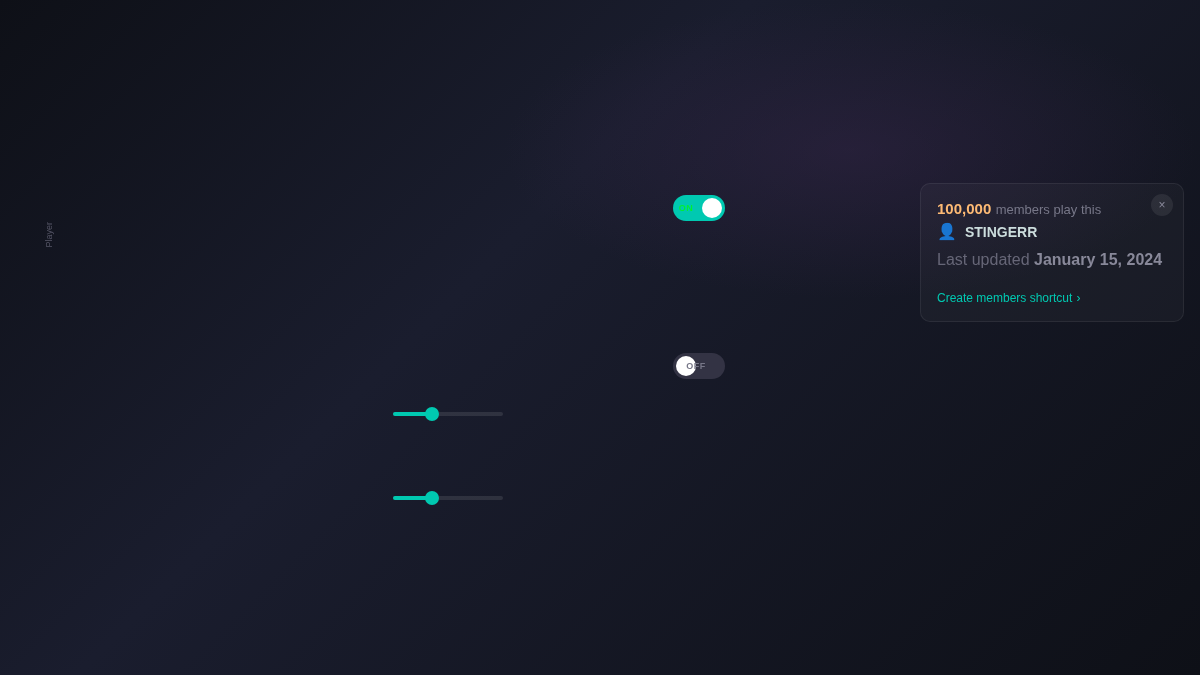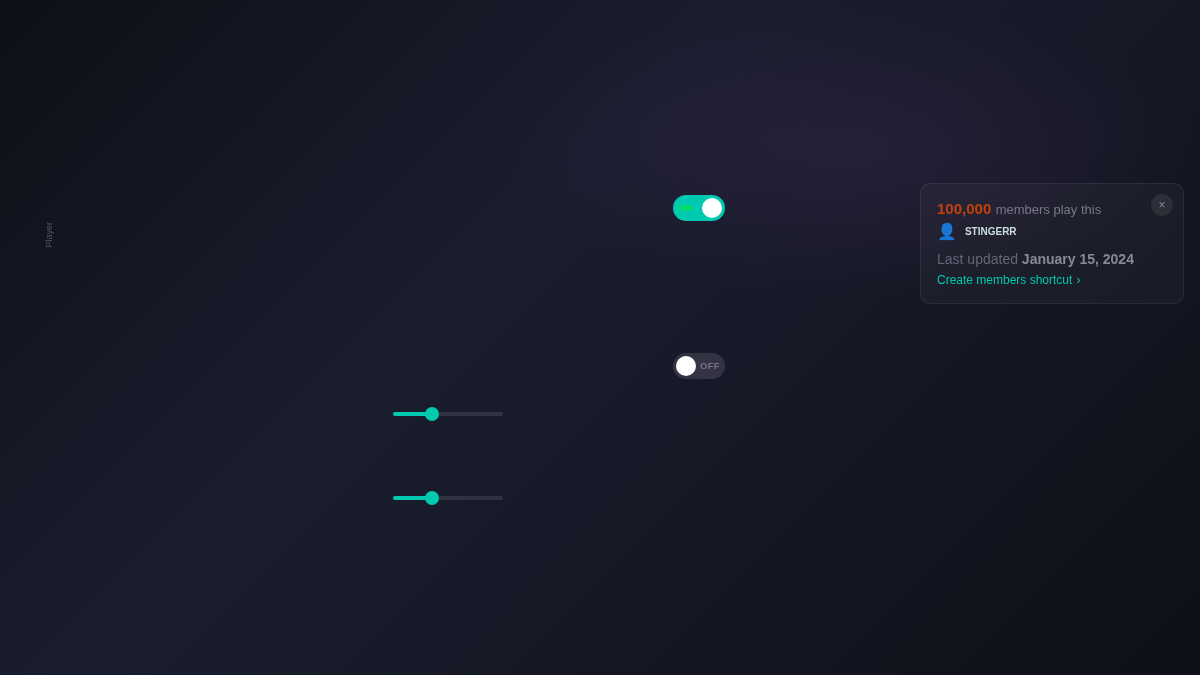--- a/index.html
+++ b/index.html
@@ -406,21 +406,21 @@
     .toggle-switch.off .knob { left: 3px; }
     .toggle-switch .toggle-label {
       position: absolute;
       top: 50%;
       transform: translateY(-50%);
       font-size: 9px;
       font-weight: 700;
       letter-spacing: 0.5px;
     }
     .toggle-switch.on .toggle-label { left: 6px; color: #0e3; }
-    .toggle-switch.off .toggle-label { right: 5px; color: #778; }
+    .toggle-switch.off .toggle-label { right: 19px; color: #778; }
 
     
     .key-badge {
       background: rgba(255,255,255,0.08);
       border: 1px solid rgba(255,255,255,0.15);
       border-radius: 5px;
       padding: 3px 8px;
       font-size: 11px;
       color: #aab;
       white-space: nowrap;
@@ -524,49 +524,49 @@
       display: flex;
       align-items: center;
       justify-content: center;
       font-size: 12px;
       color: #889;
       cursor: pointer;
     }
 
     .members-count {
       font-size: 15px;
-      color: #c2410c;
+      color: #fdba74;
       font-weight: 700;
     }
     .members-text {
       font-size: 13px;
       color: #778;
       margin-bottom: 10px;
     }
 
     .author-row {
       display: flex;
       align-items: center;
       gap: 8px;
       margin-bottom: 10px;
     }
     .author-icon {
       color: #778;
       font-size: 16px;
     }
     .author-name {
-      font-size: 10px;
+      font-size: 14px;
       color: #cdd;
       font-weight: 600;
     }
 
     .last-updated {
-      font-size: 14px;
+      font-size: 16px;
       color: #667;
-      margin-bottom: 6px;
+      margin-bottom: 22px;
     }
     .last-updated strong { color: #889; }
 
     .desktop-shortcut {
       font-size: 12px;
       color: #00c9b1;
       cursor: pointer;
       display: flex;
       align-items: center;
       gap: 4px;

